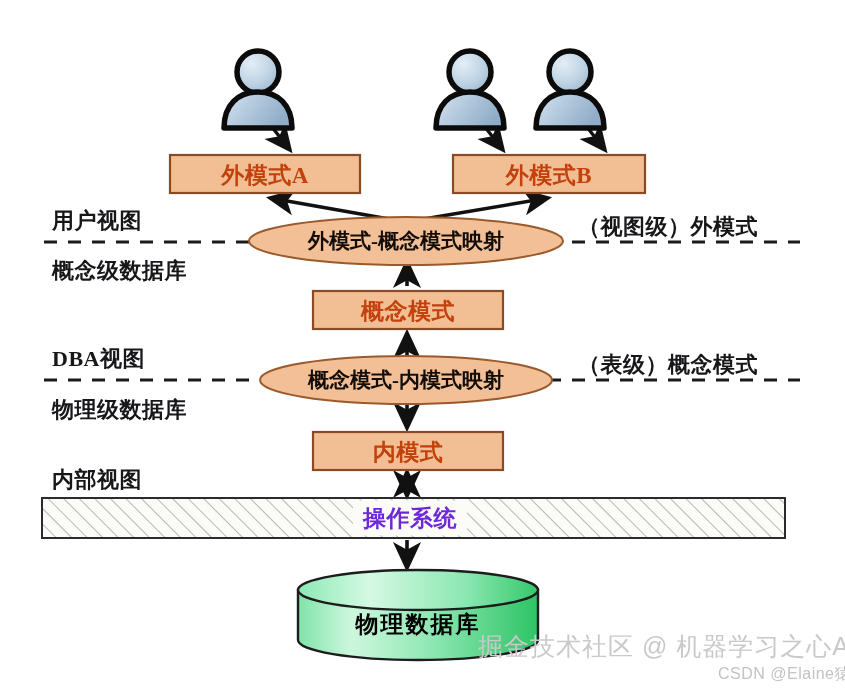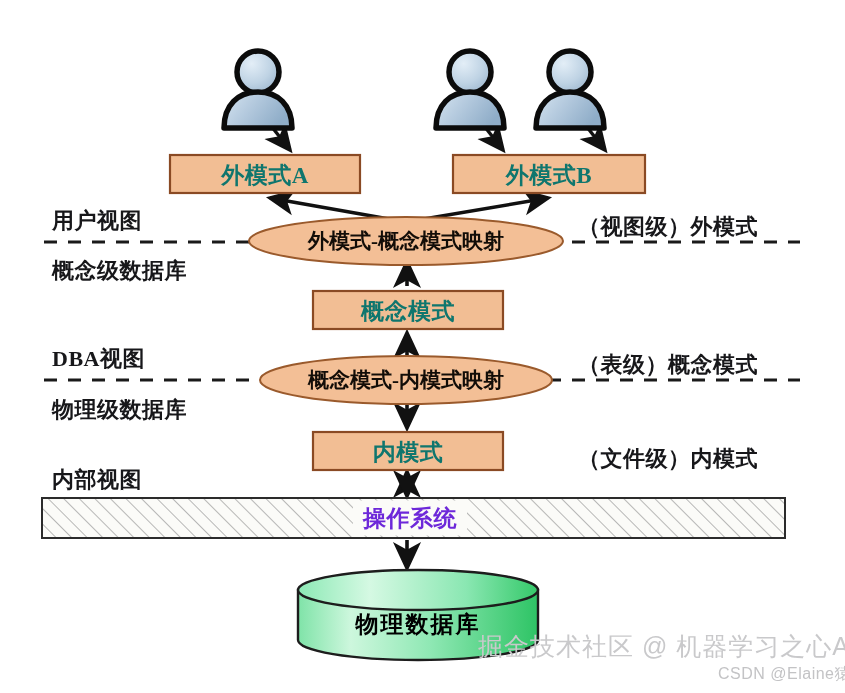--- a/index.html
+++ b/index.html
@@ -31,21 +31,21 @@
     color: #17171a;
     white-space: nowrap;
     letter-spacing: 0.5px;
   }
   .side-label {
     font-size: 22px;
   }
   .box-label {
     font-size: 23px;
     font-weight: bold;
-    color: #0f766e;
+    color: #c2410c;
   }
   .ellipse-label {
     font-size: 21px;
     font-weight: bold;
     color: #120d08;
     letter-spacing: 0px;
   }
   .os-label {
     font-size: 23px;
     font-weight: bold;
@@ -208,21 +208,20 @@
   </svg>
 
   <div class="label side-label" style="left:52px; top:206px;">用户视图</div>
   <div class="label side-label" style="left:52px; top:256px;">概念级数据库</div>
   <div class="label side-label" style="left:52px; top:344px;">DBA视图</div>
   <div class="label side-label" style="left:52px; top:395px;">物理级数据库</div>
   <div class="label side-label" style="left:52px; top:465px;">内部视图</div>
 
   <div class="label side-label" style="left:578px; top:212px;">（视图级）外模式</div>
   <div class="label side-label" style="left:578px; top:350px;">（表级）概念模式</div>
-  <div class="label side-label" style="left:578px; top:444px;">（文件级）内模式</div>
 
   <div class="label box-label centered" style="left:265px; top:175px;">外模式A</div>
   <div class="label box-label centered" style="left:549px; top:175px;">外模式B</div>
   <div class="label box-label centered" style="left:408px; top:311px;">概念模式</div>
   <div class="label box-label centered" style="left:408px; top:452px;">内模式</div>
 
   <div class="label ellipse-label centered" style="left:406px; top:241px;">外模式-概念模式映射</div>
   <div class="label ellipse-label centered" style="left:406px; top:380px;">概念模式-内模式映射</div>
 
   <div class="label os-label centered" style="left:410px; top:518px;">操作系统</div>

